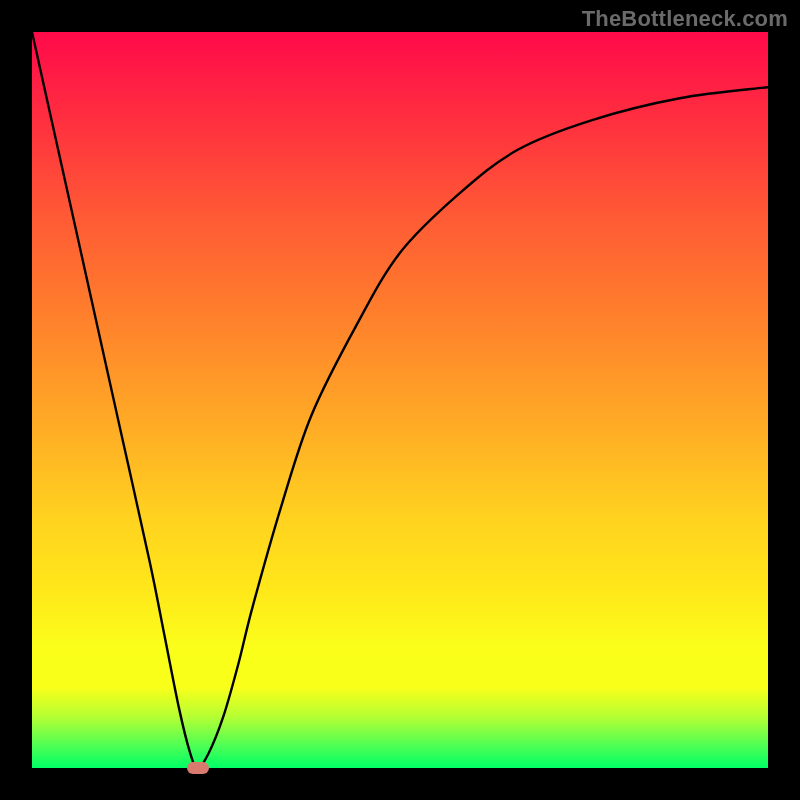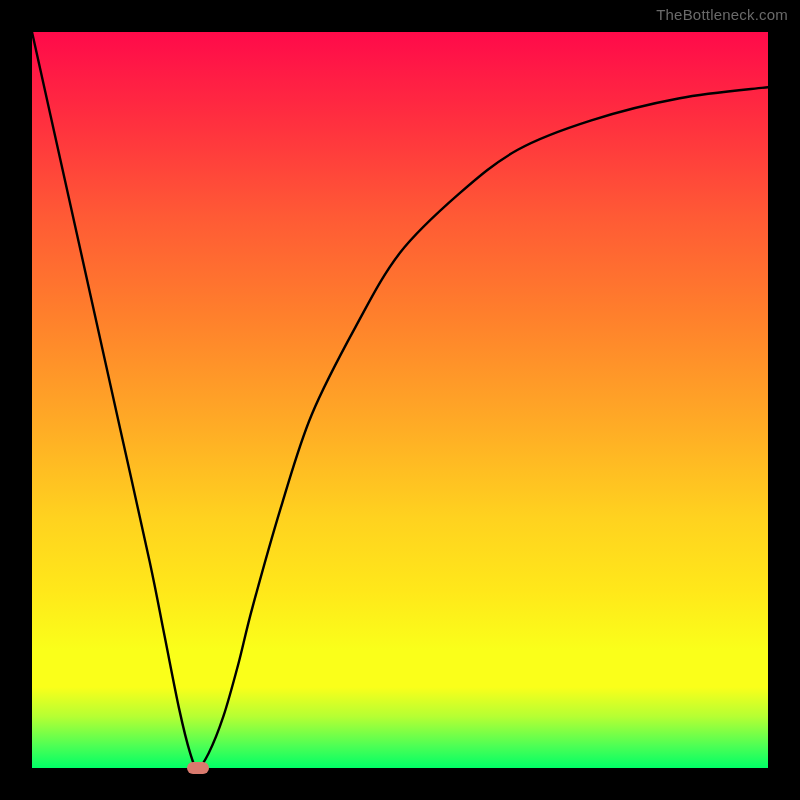--- a/index.html
+++ b/index.html
@@ -39,22 +39,22 @@
       #b6ff33 93%,
       #4dff55 97%,
       #00ff66 100%
     );
   }
   .watermark {
     position: absolute;
     top: 6px;
     right: 12px;
     color: #6a6a6a;
-    font-size: 15px;
-    font-weight: 400;
+    font-size: 22px;
+    font-weight: 700;
     letter-spacing: 0.2px;
     user-select: none;
   }
   .curve-svg {
     position: absolute;
     left: 0;
     top: 0;
     width: 736px;
     height: 736px;
   }

